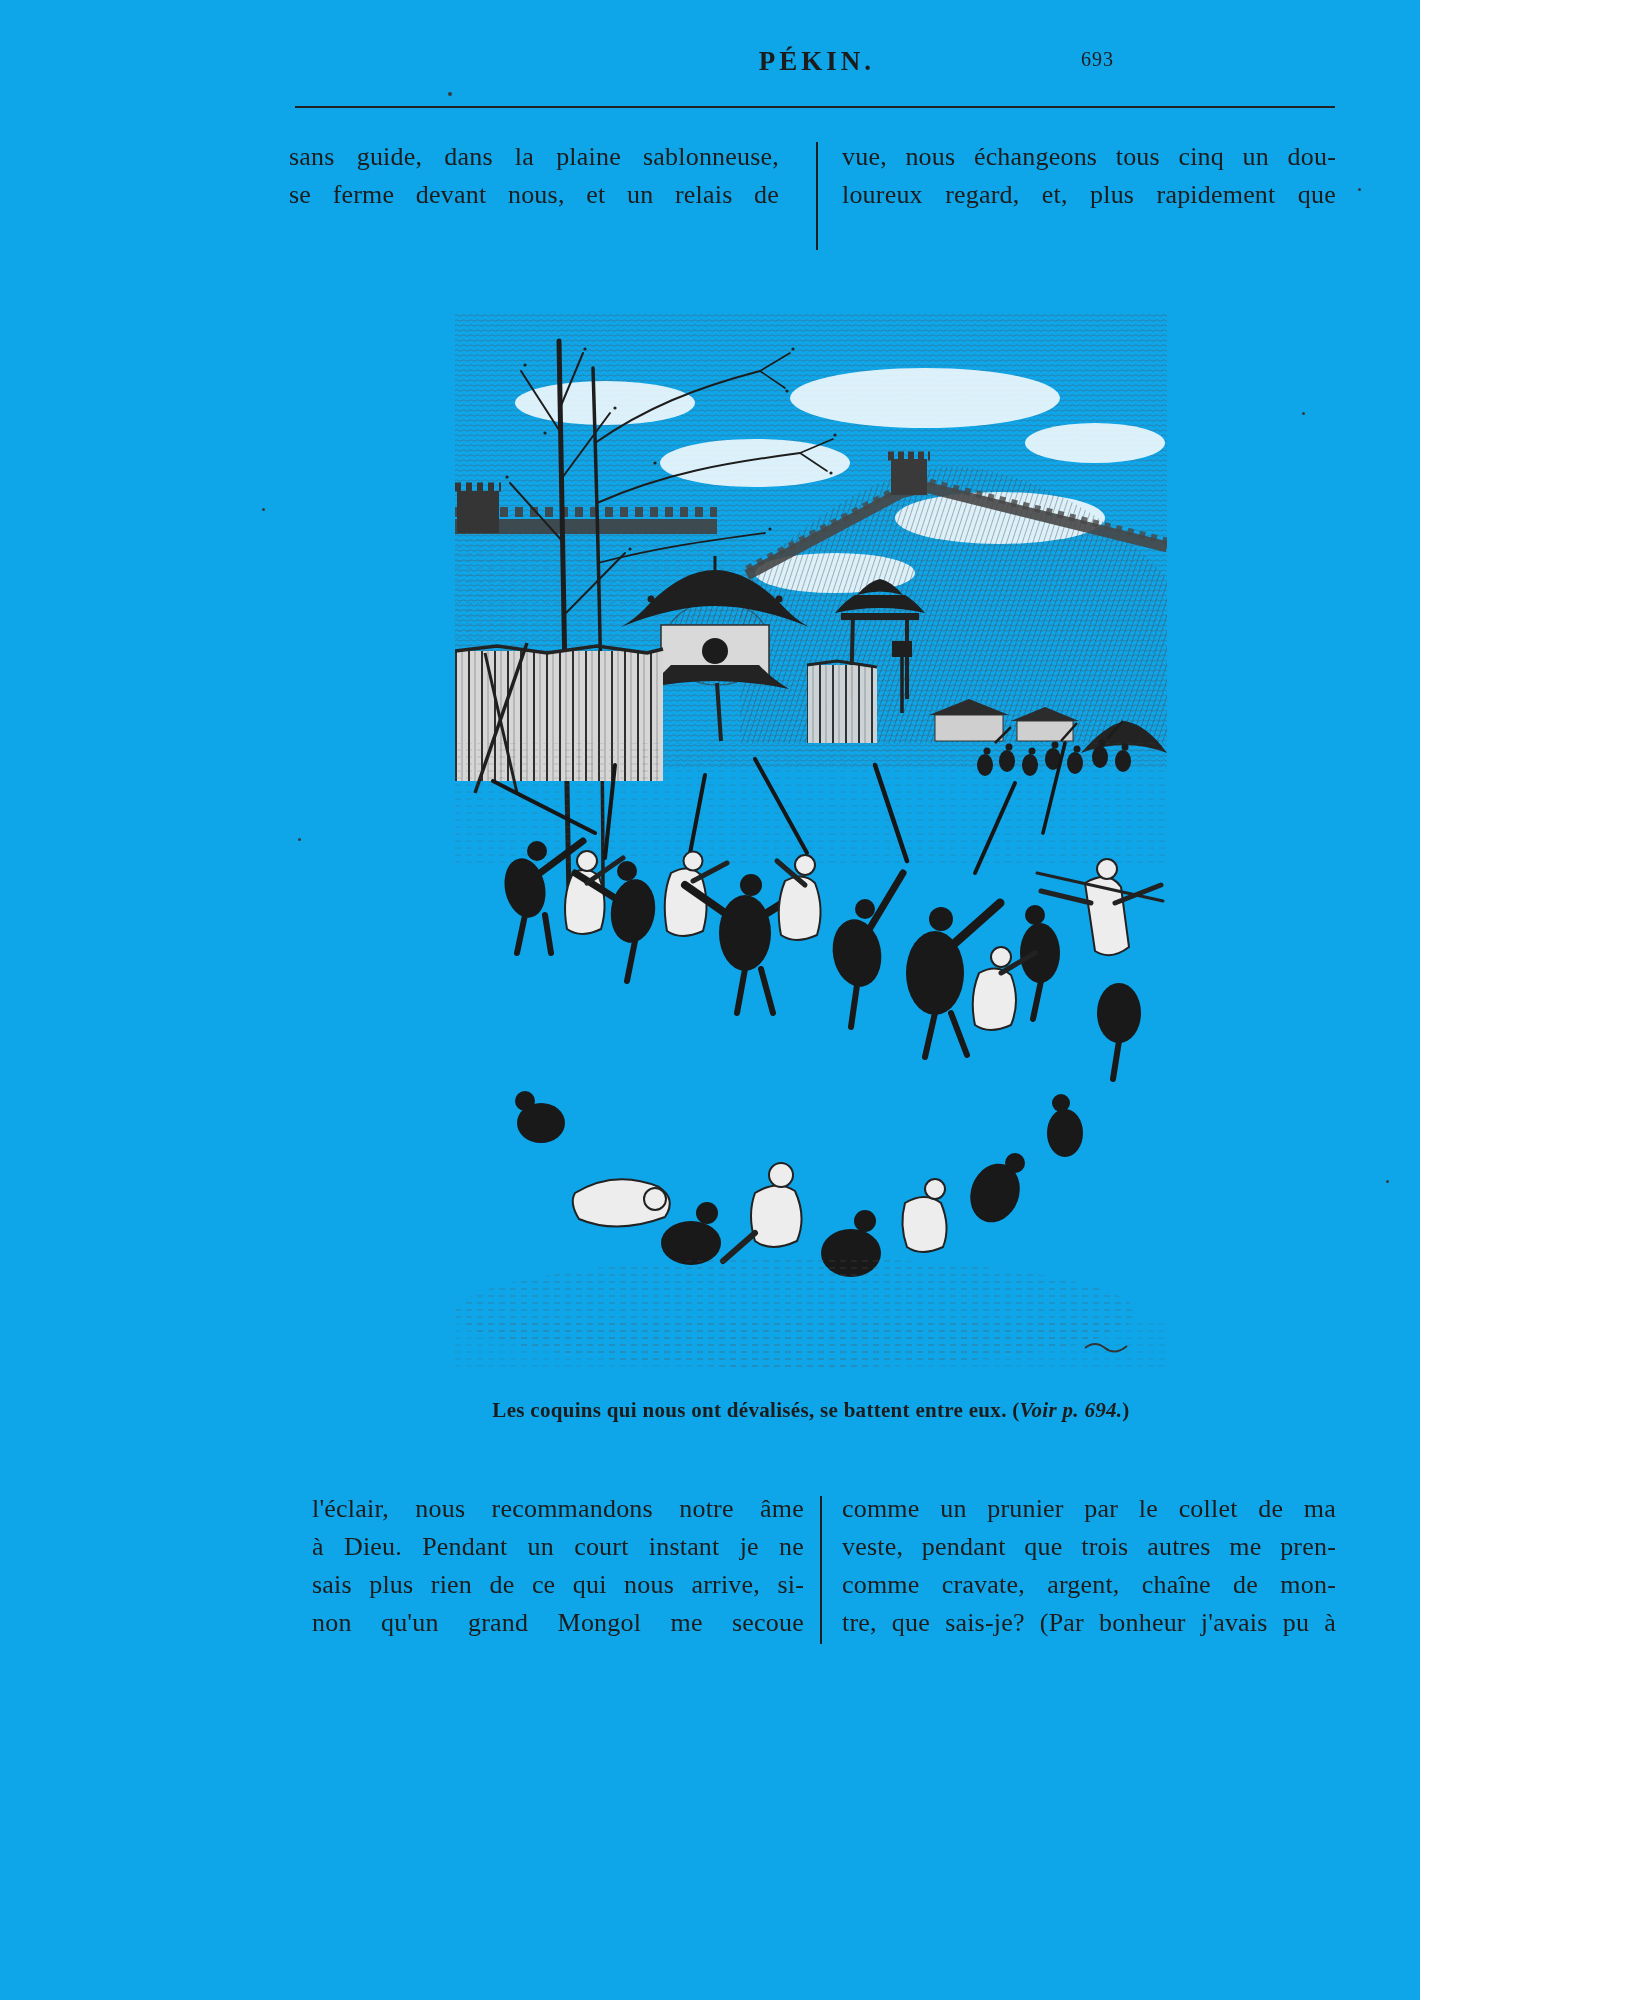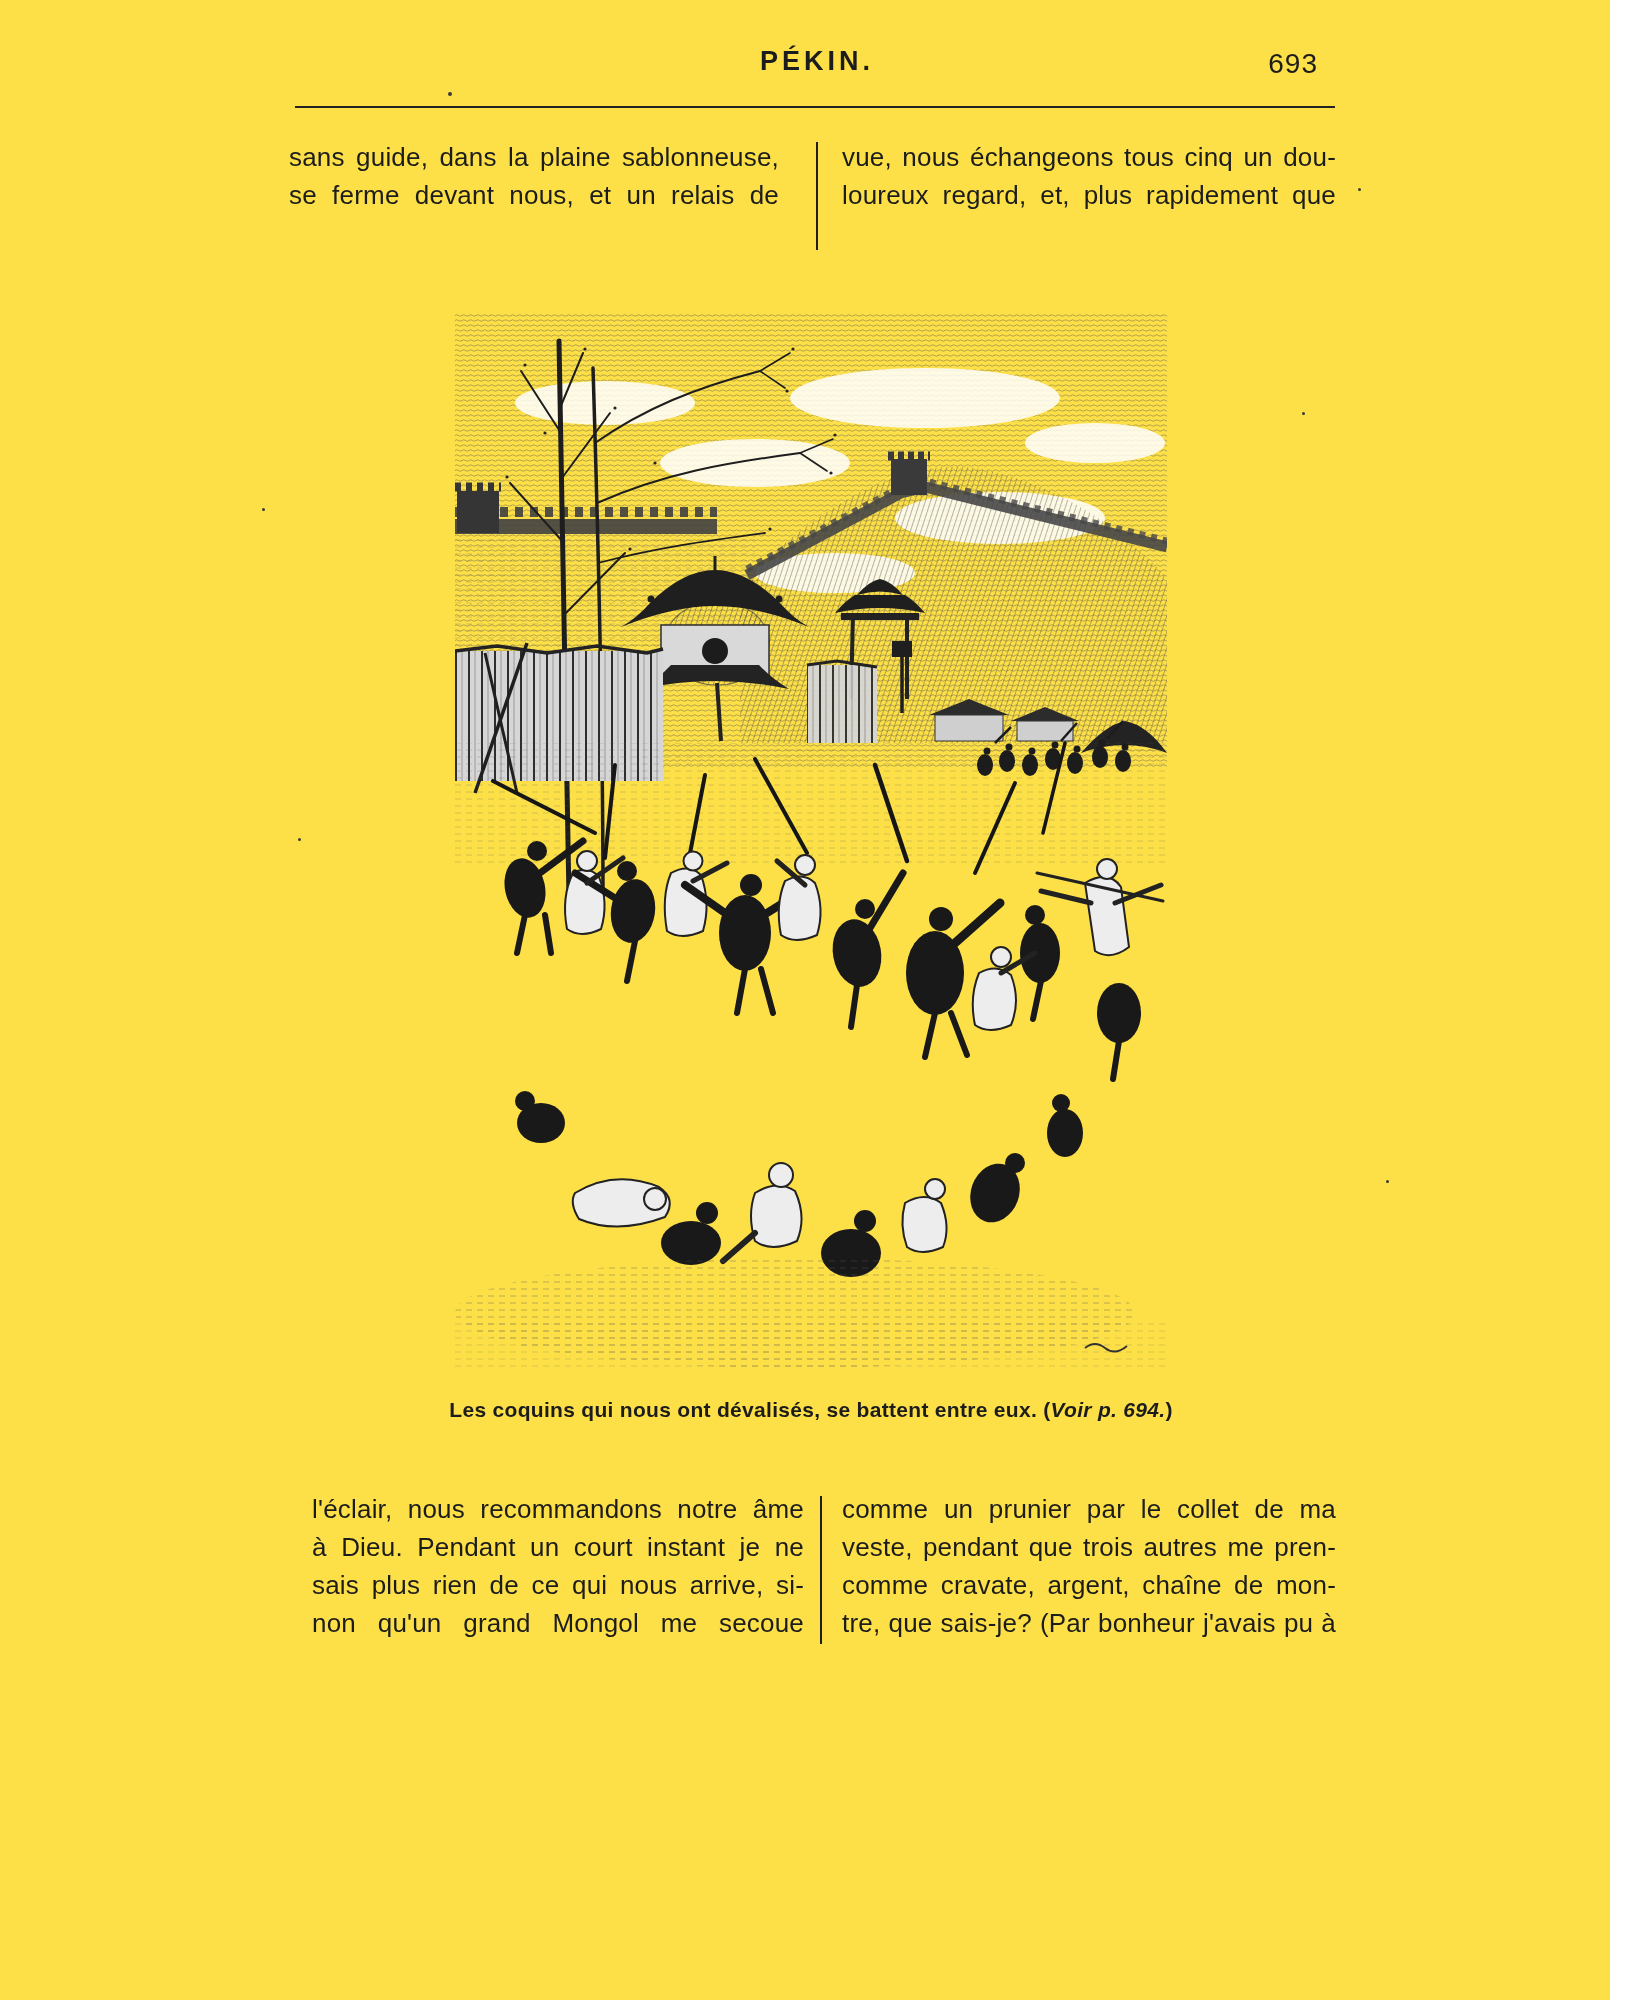--- a/index.html
+++ b/index.html
@@ -1,29 +1,29 @@
 <!DOCTYPE html>
 <html><head>
 <meta charset="utf-8">
 <style>
   html,body{margin:0;padding:0;background:#ffffff;}
   .page{
     position:relative;
-    width:1610px;height:2000px;
-    background:#fde047;
-    font-family:Liberation Sans, sans-serif;
+    width:1420px;height:2000px;
+    background:#0ea5e9;
+    font-family:Liberation Serif, serif;
     color:#1c1c1c;
     overflow:hidden;
   }
   .header-title{
     position:absolute;left:297px;top:46px;width:1040px;
     text-align:center;font-size:27px;font-weight:700;letter-spacing:4px;
   }
   .page-number{
-    position:absolute;top:48px;right:292px;font-size:28px;letter-spacing:1px;
+    position:absolute;top:48px;right:306px;font-size:20px;letter-spacing:1px;
   }
   .header-rule{
     position:absolute;left:295px;top:106px;width:1040px;height:2px;background:#222222;
   }
   .textcol{position:absolute;font-size:26px;line-height:38px;letter-spacing:0.2px;}
   .tl{
     text-align:justify;text-align-last:justify;
     white-space:nowrap;height:38px;overflow:visible;
   }
   .col-tl{left:289px;top:138px;width:490px;}

